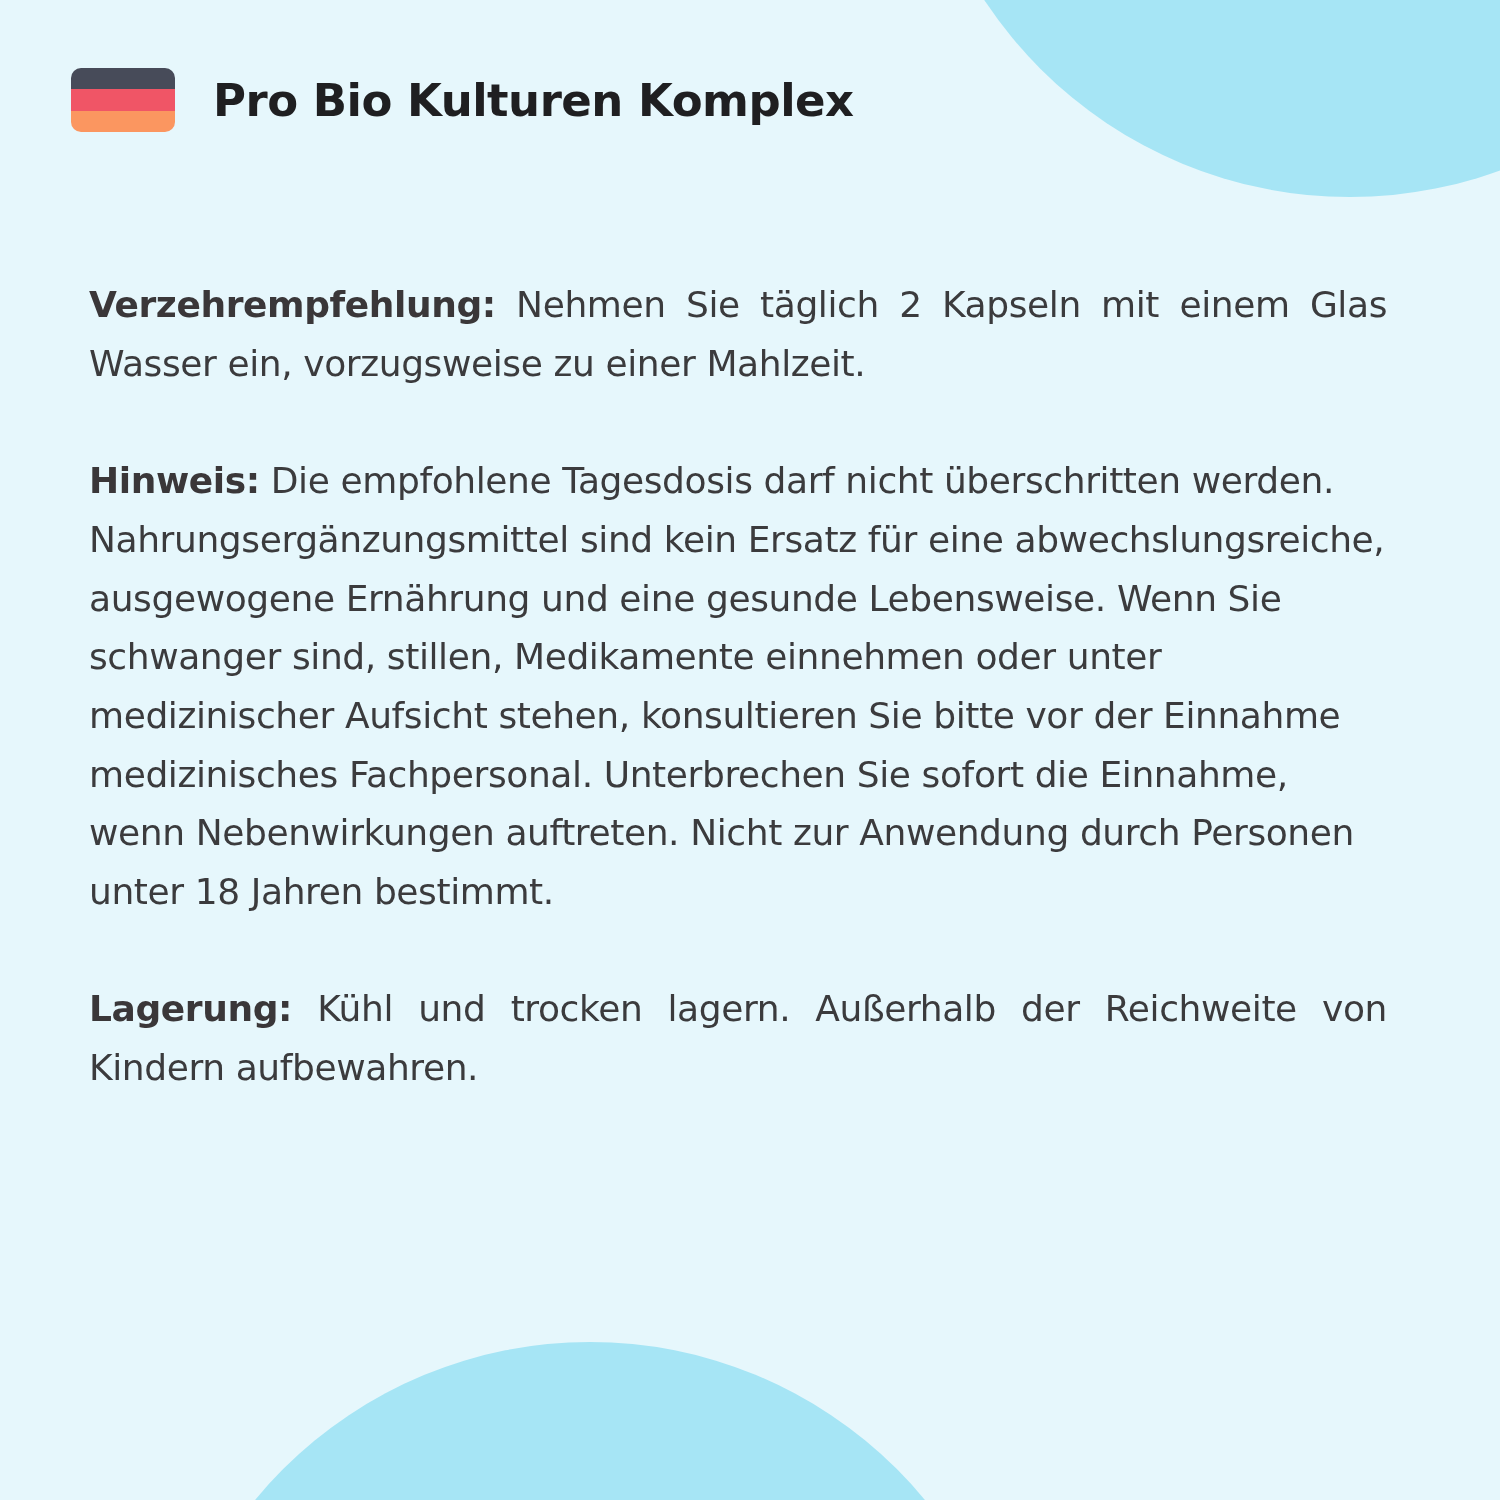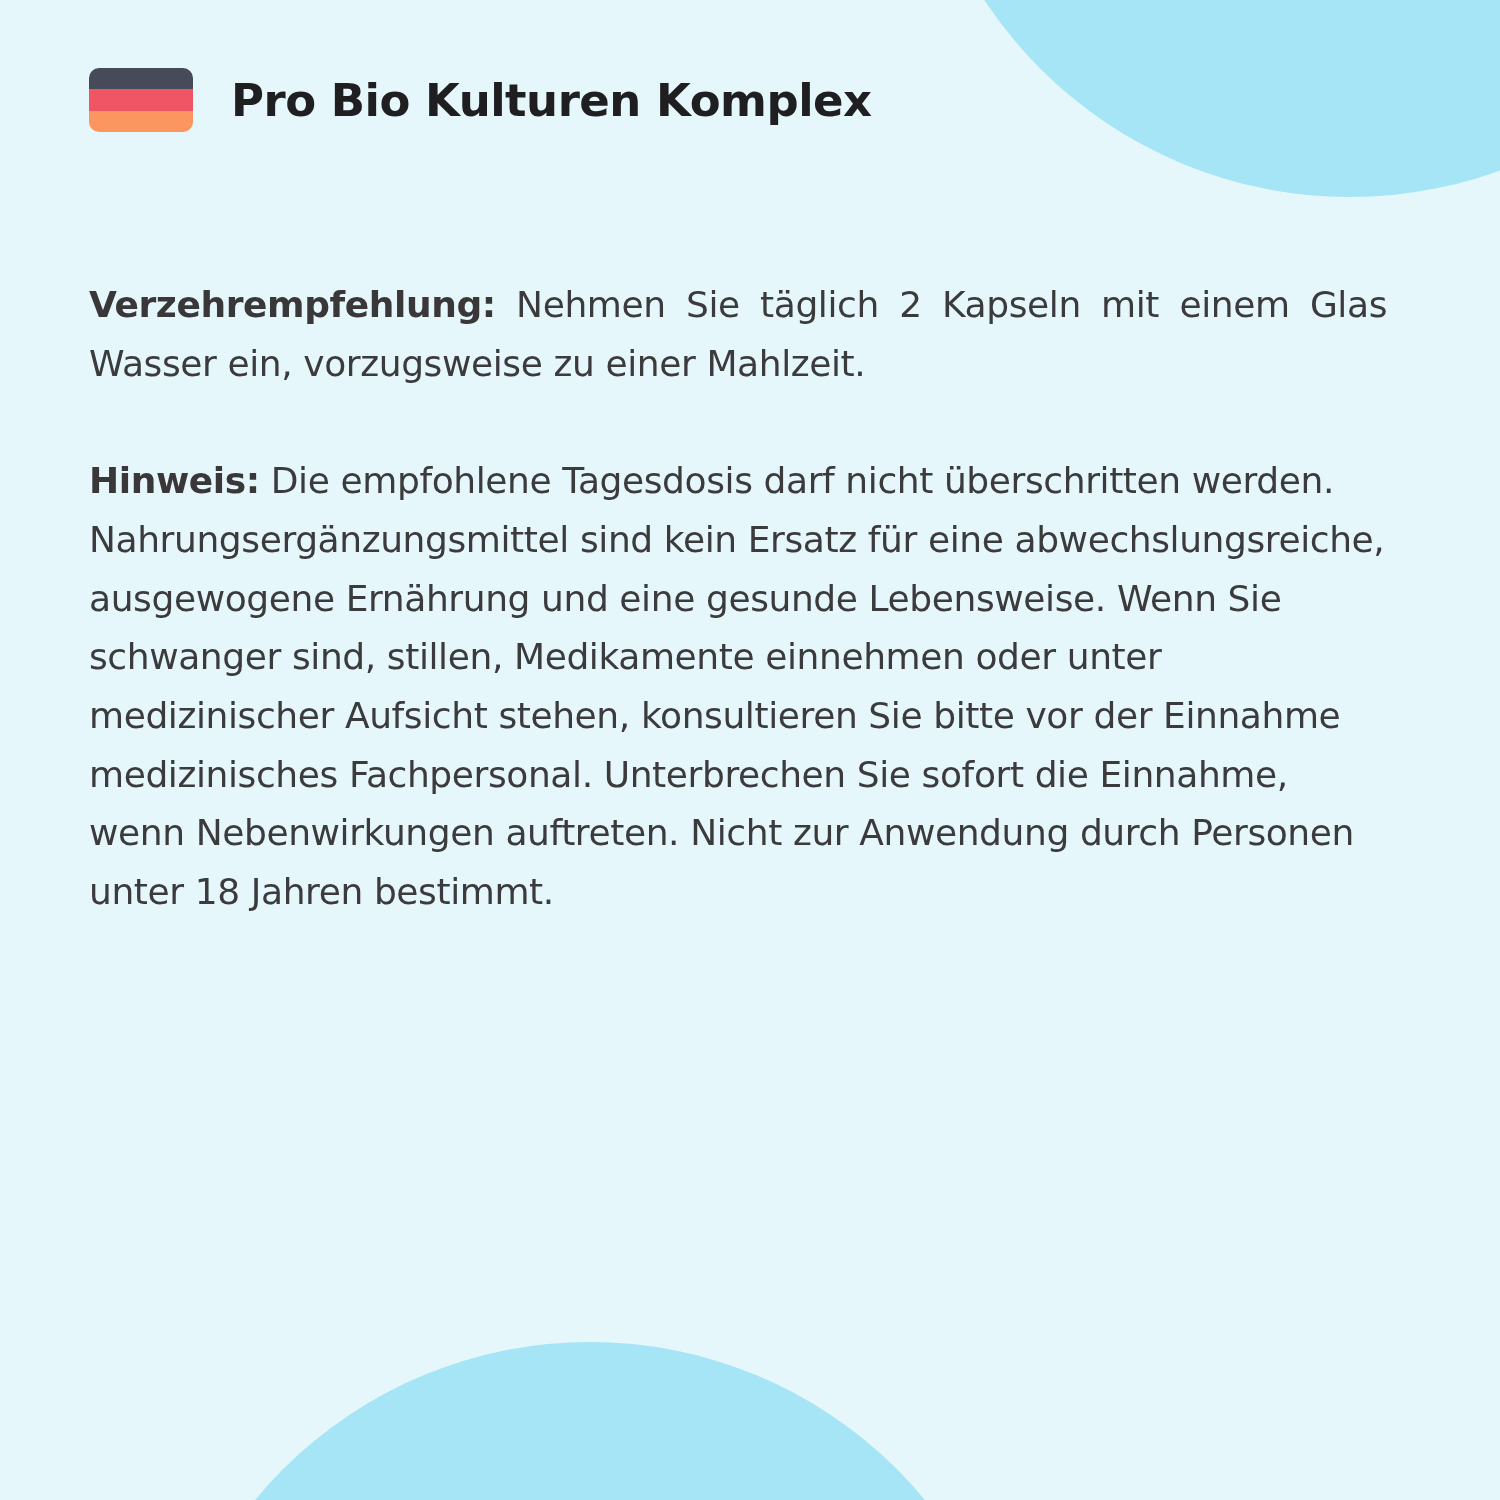--- a/index.html
+++ b/index.html
@@ -14,21 +14,21 @@
       position: absolute;
       border-radius: 50%;
       background: #a6e5f5;
       z-index: 0;
     }
     .blob-top-right { left: 912px; top: -679px; width: 876px; height: 876px; }
     .blob-bottom { left: 156px; top: 1342px; width: 868px; height: 868px; }
 
     .header {
       position: absolute;
-      left: 89px;
+      left: 71px;
       top: 68px;
       display: flex;
       align-items: center;
       z-index: 1;
     }
     .flag {
       width: 104px;
       height: 64px;
       border-radius: 10px;
       overflow: hidden;
@@ -78,14 +78,15 @@
     <div class="stripe" style="background:#fb9660"></div>
   </div>
   <h1 class="title">Pro Bio Kulturen Komplex</h1>
 </div>
 
 <div class="content">
   <p class="section justify"><span class="label">Verzehrempfehlung:</span><span> Nehmen Sie täglich 2 Kapseln mit einem Glas Wasser ein, vorzugsweise zu einer Mahlzeit.</span></p>
 
   <p class="section"><span class="label">Hinweis:</span><span> Die empfohlene Tagesdosis darf nicht überschritten werden. Nahrungsergänzungsmittel sind kein Ersatz für eine abwechslungsreiche, ausgewogene Ernährung und eine gesunde Lebensweise. Wenn Sie schwanger sind, stillen, Medikamente einnehmen oder unter medizinischer Aufsicht stehen, konsultieren Sie bitte vor der Einnahme medizinisches Fachpersonal. Unterbrechen Sie sofort die Einnahme, wenn Nebenwirkungen auftreten. Nicht zur Anwendung durch Personen unter 18 Jahren bestimmt.</span></p>
 
+  <p class="section justify"><span class="label">Lagerung:</span><span> Kühl und trocken lagern. Außerhalb der Reichweite von Kindern aufbewahren.</span></p>
 
 </div>
 
 </body></html>

